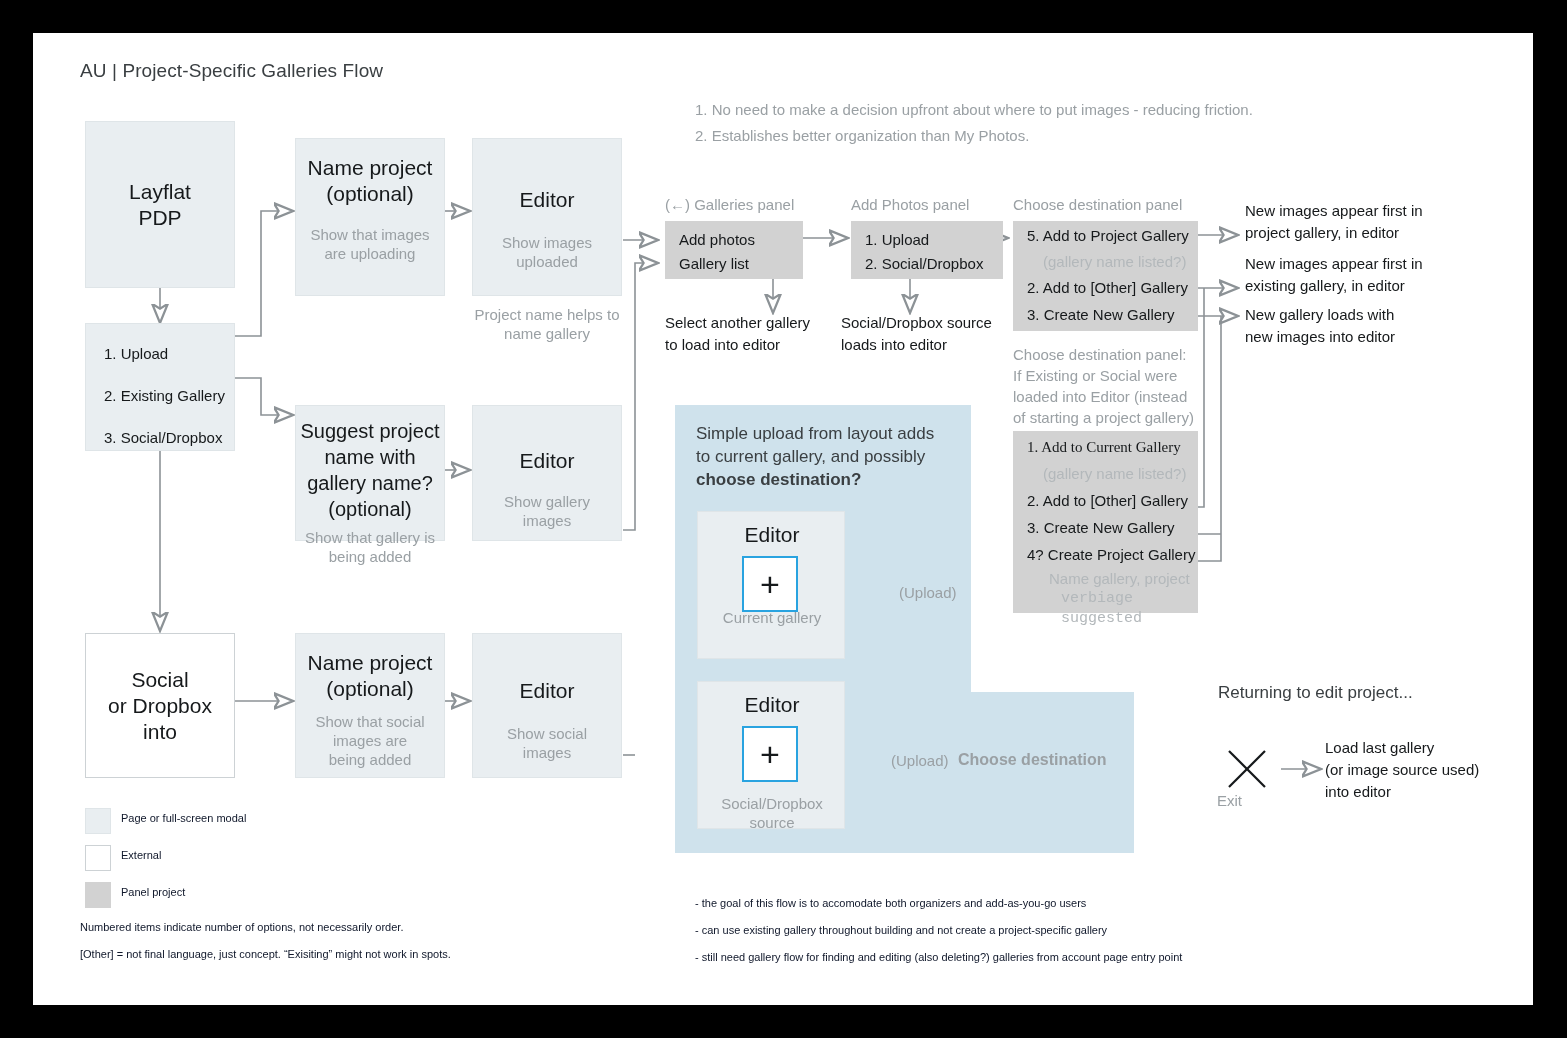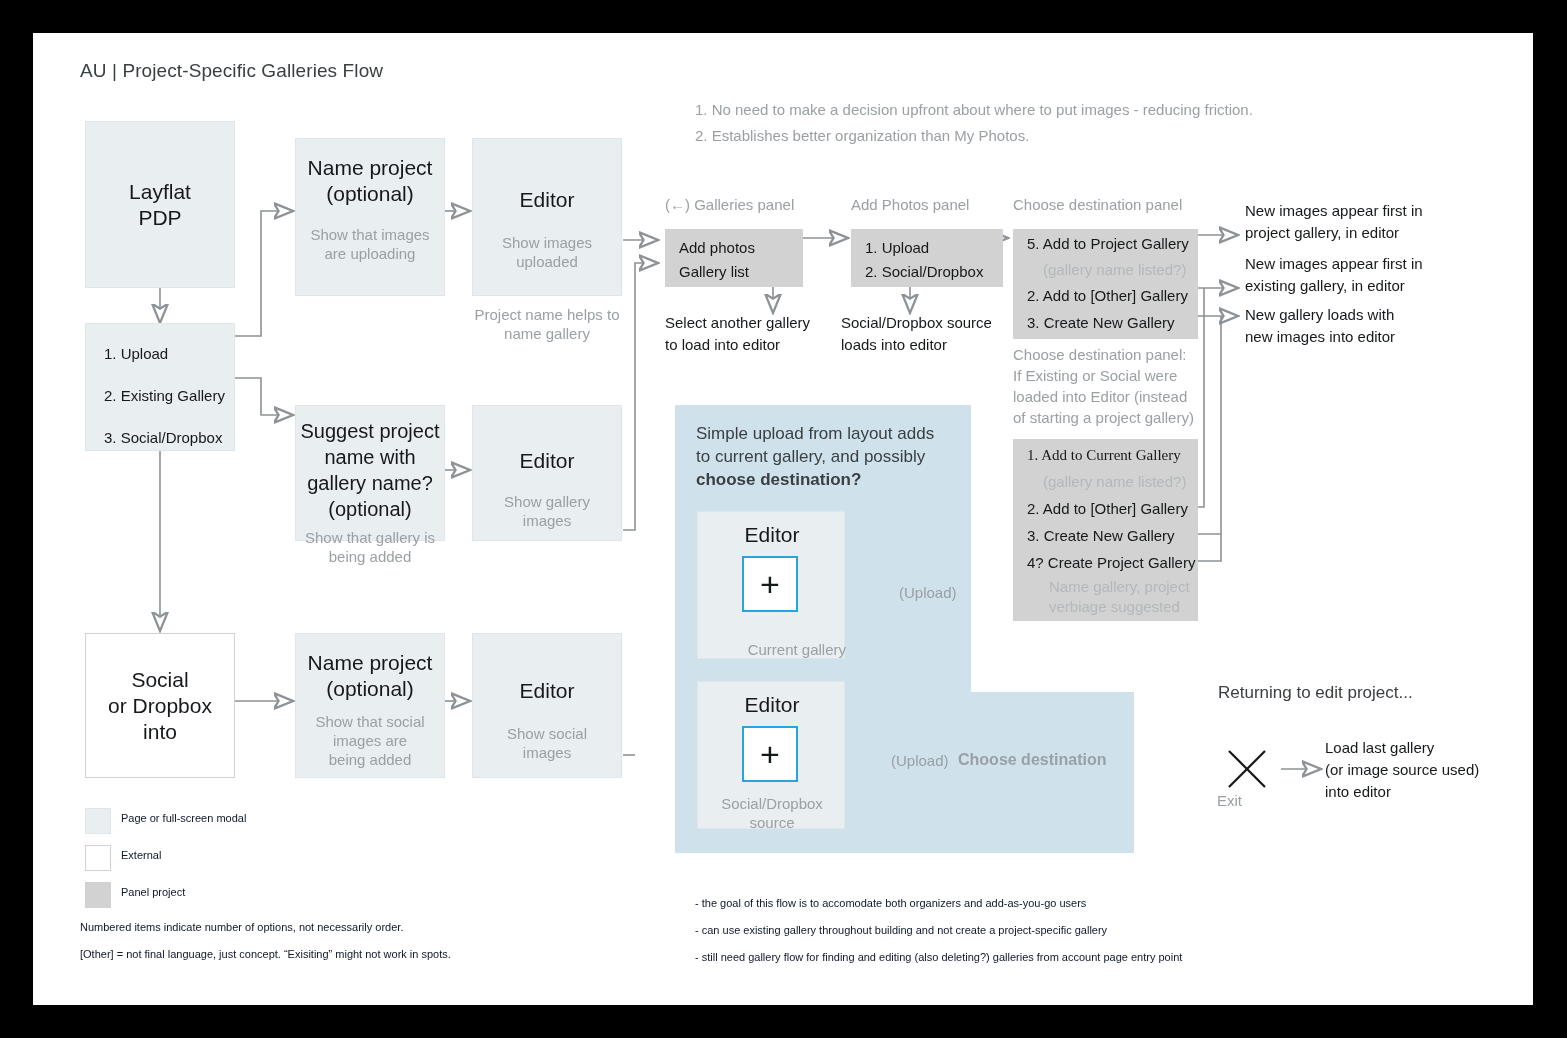--- a/index.html
+++ b/index.html
@@ -20,21 +20,21 @@
   .box-sub{font-size:15px;color:#9aa0a4;text-align:center;line-height:19px;}
   .note{font-size:15px;color:#9aa0a4;line-height:21px;}
   .note-dark{font-size:15px;color:#3a3f42;line-height:20px;}
   .lbl-panel{font-size:15px;color:#9aa0a4;}
   .opt{font-size:15px;color:#16191b;line-height:20px;}
   .opt-dim{font-size:15px;color:#b3b8bb;line-height:20px;}
 
   
   .page-box{background:#e9eef1;border:1px solid #dfe5e8;}
   .ext-box{background:#ffffff;border:1px solid #cdd2d5;}
-  .panel-box{background:#d2d2d2;margin-top:8px;}
+  .panel-box{background:#d2d2d2;}
   .blue-panel{background:#cfe2ec;}
 
   .box-flex{display:flex;flex-direction:column;align-items:center;justify-content:center;}
 
   .editor-mini{background:#e9eef1;border:1px solid #dfe5e8;}
   .plus-sq{background:#fff;border:2px solid #29a3e0;display:flex;align-items:center;justify-content:center;}
   .plus-sq span{font-size:34px;color:#16191b;line-height:1;font-weight:300;}
 
   .sw{width:26px;height:26px;box-sizing:border-box;}
   .sw.page{background:#e9eef1;border:1px solid #dfe5e8;}
@@ -216,36 +216,36 @@
   <div class="abs lbl-panel" style="left:980px;top:355px;">loaded into Editor (instead</div>
   <div class="abs lbl-panel" style="left:980px;top:376px;">of starting a project gallery)</div>
 
   <div class="abs panel-box" style="left:980px;top:398px;width:185px;height:182px;">
     <div class="abs opt" style="left:14px;top:6px;font-family:Liberation Serif, serif;">1. Add to Current Gallery</div>
     <div class="abs opt-dim" style="left:30px;top:33px;">(gallery name listed?)</div>
     <div class="abs opt" style="left:14px;top:60px;">2. Add to [Other] Gallery</div>
     <div class="abs opt" style="left:14px;top:87px;">3. Create New Gallery</div>
     <div class="abs opt" style="left:14px;top:114px;">4? Create Project Gallery</div>
     <div class="abs opt-dim" style="left:36px;top:138px;">Name gallery, project</div>
-    <div class="abs opt-dim" style="left:36px;top:158px;">verbiage suggested</div>
+    <div class="abs opt-dim" style="left:48px;top:158px;font-family:Liberation Mono, monospace;">verbiage suggested</div>
   </div>
 
   <div class="abs blue-panel" style="left:642px;top:372px;width:296px;height:287px;"></div>
   <div class="abs blue-panel" style="left:642px;top:659px;width:459px;height:161px;"></div>
 
   <div class="abs note-dark" style="left:663px;top:389px;width:270px;font-size:17px;line-height:23px;">Simple upload from layout adds</div>
   <div class="abs note-dark" style="left:663px;top:412px;width:270px;font-size:17px;line-height:23px;">to current gallery, and possibly</div>
   <div class="abs note-dark" style="left:663px;top:435px;width:270px;font-size:17px;line-height:23px;font-weight:bold;">choose destination?</div>
 
   <div class="abs editor-mini" style="left:664px;top:478px;width:148px;height:148px;">
     <div class="abs box-title" style="left:0;top:10px;width:148px;">Editor</div>
     <div class="abs plus-sq" style="left:44px;top:44px;width:56px;height:56px;">
       <span>+</span>
     </div>
-    <div class="abs box-sub" style="left:0;top:128px;width:148px;text-align:right;">Current gallery</div>
+    <div class="abs box-sub" style="left:0;top:96px;width:148px;">Current gallery</div>
   </div>
   <div class="abs lbl-panel" style="left:866px;top:551px;">(Upload)</div>
 
   <div class="abs editor-mini" style="left:664px;top:648px;width:148px;height:148px;">
     <div class="abs box-title" style="left:0;top:10px;width:148px;">Editor</div>
     <div class="abs plus-sq" style="left:44px;top:44px;width:56px;height:56px;">
       <span>+</span>
     </div>
     <div class="abs box-sub" style="left:0;top:112px;width:148px;">Social/Dropbox source</div>
   </div>

